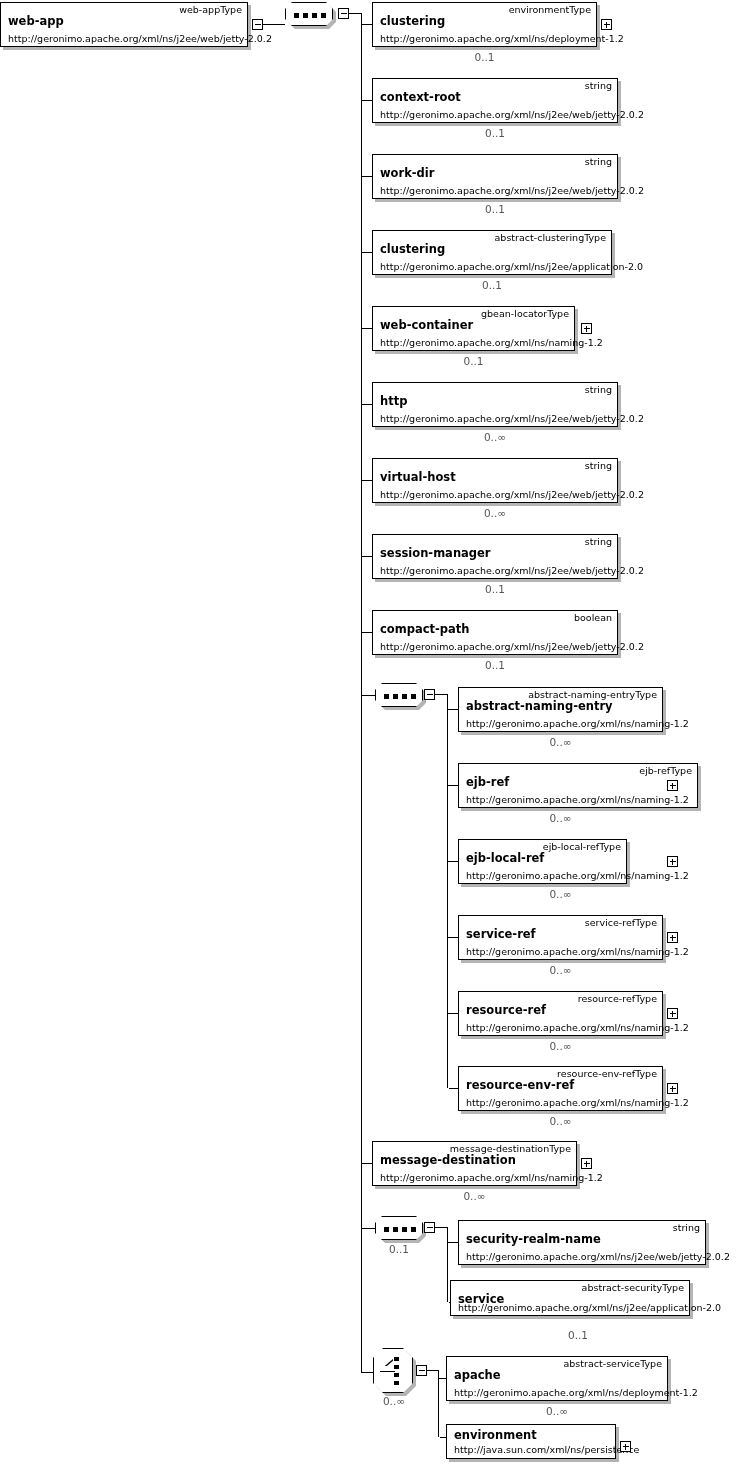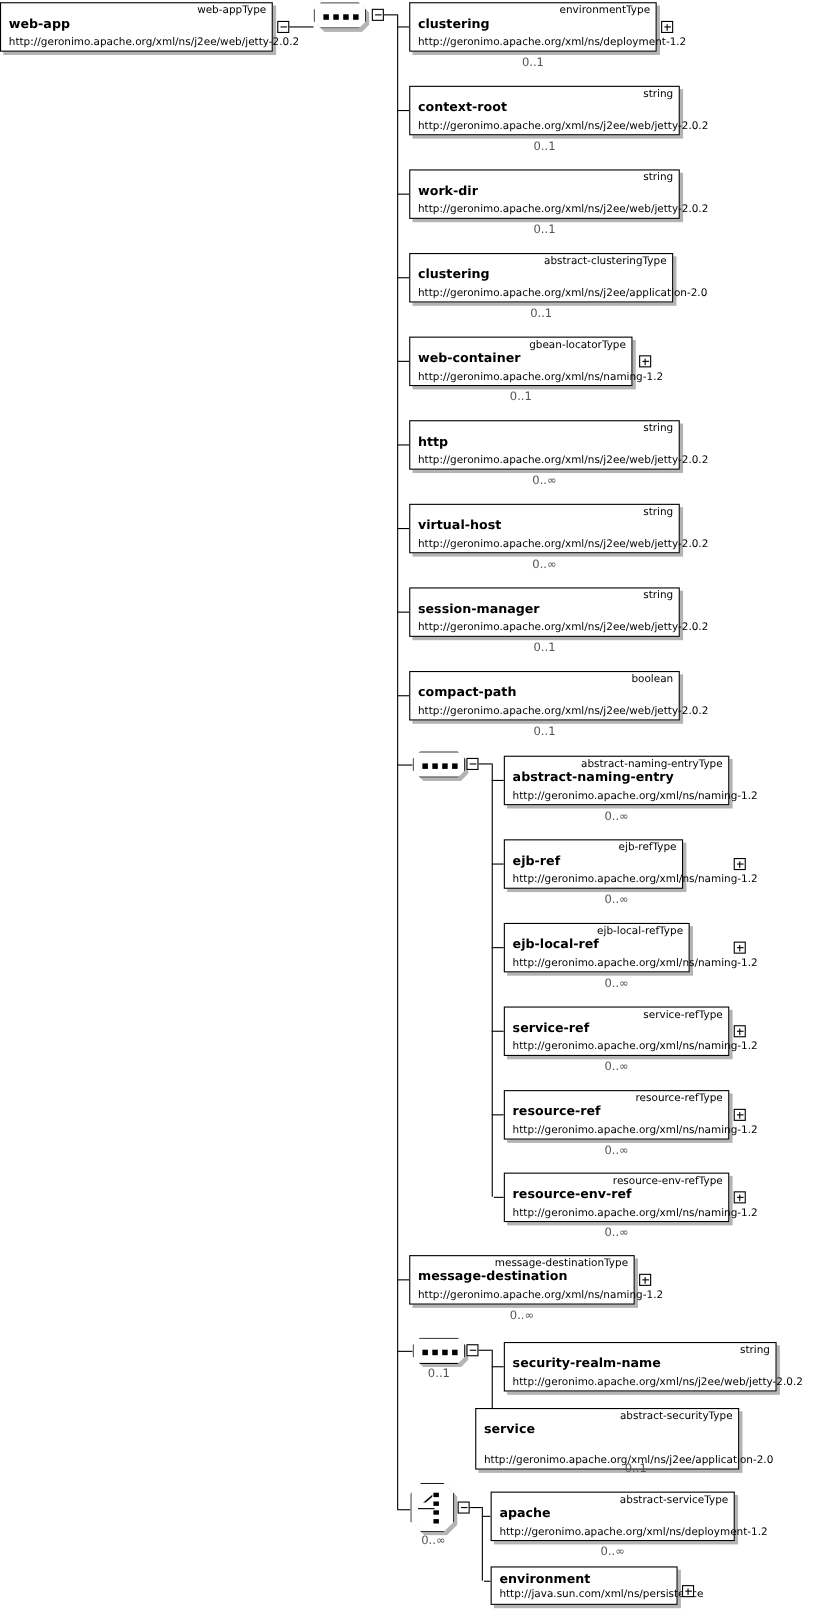--- a/index.html
+++ b/index.html
@@ -180,21 +180,21 @@
 
   <div class="h-line" style="left:447px;top:709px;width:11px;"></div>
   <div class="node" style="left:458px;top:687px;width:205px;height:45px;">
     <span class="type">abstract-naming-entryType</span>
     <span class="nm">abstract-naming-entry</span>
     <span class="ns">http://geronimo.apache.org/xml/ns/naming-1.2</span>
   </div>
   <div class="card" style="left:458px;top:737px;width:205px;">0..∞</div>
 
   <div class="h-line" style="left:447px;top:785px;width:11px;"></div>
-  <div class="node" style="left:458px;top:763px;width:163px;height:45px;">
+  <div class="node" style="left:458px;top:763px;width:240px;height:45px;">
     <span class="type">ejb-refType</span>
     <span class="nm">ejb-ref</span>
     <span class="ns">http://geronimo.apache.org/xml/ns/naming-1.2</span>
   </div>
   <div class="tog plus" style="left:667px;top:780px;"></div>
   <div class="card" style="left:458px;top:813px;width:205px;">0..∞</div>
 
   <div class="h-line" style="left:447px;top:861px;width:11px;"></div>
   <div class="node" style="left:458px;top:839px;width:169px;height:45px;">
     <span class="type">ejb-local-refType</span>
@@ -258,21 +258,21 @@
   <div class="v-line" style="left:447px;top:1227px;height:75px;"></div>
 
   <div class="h-line" style="left:447px;top:1242px;width:11px;"></div>
   <div class="node" style="left:458px;top:1220px;width:248px;height:45px;">
     <span class="type">string</span>
     <span class="nm">security-realm-name</span>
     <span class="ns">http://geronimo.apache.org/xml/ns/j2ee/web/jetty-2.0.2</span>
   </div>
 
   <div class="h-line" style="left:449px;top:1302px;width:9px;"></div>
-  <div class="node" style="left:432px;top:1280px;width:240px;height:56px;">
+  <div class="node" style="left:450px;top:1280px;width:240px;height:36px;">
     <span class="type">abstract-securityType</span>
     <span class="nm">service</span>
     <span class="ns">http://geronimo.apache.org/xml/ns/j2ee/application-2.0</span>
   </div>
   <div class="card" style="left:458px;top:1330px;width:240px;">0..1</div>
 
   <div class="h-line" style="left:361px;top:1372px;width:12px;"></div>
   <div class="comp-wrap" style="left:373px;top:1348px;width:51px;height:51px;">
     <div class="comp-shadow" style="width:40px;height:45px;clip-path:polygon(10px 0,30px 0,40px 10px,40px 35px,30px 45px,10px 45px,0 35px,0 10px);"></div>
     <div class="comp" style="width:40px;height:45px;clip-path:polygon(10px 0,30px 0,40px 10px,40px 35px,30px 45px,10px 45px,0 35px,0 10px);box-shadow:none;">

